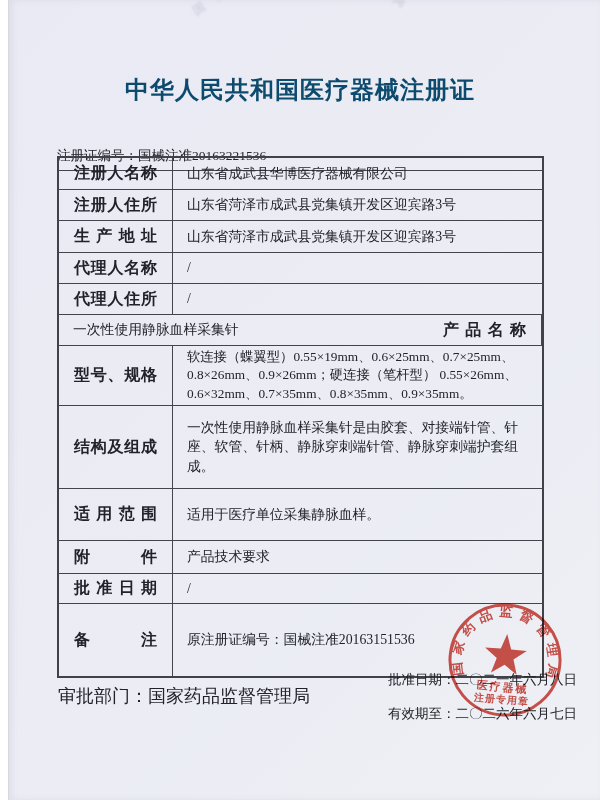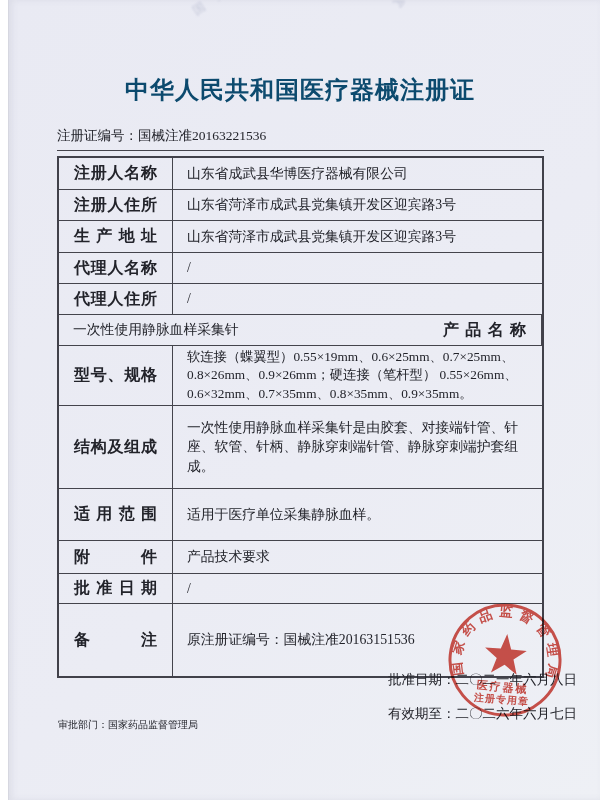--- a/index.html
+++ b/index.html
@@ -23,21 +23,21 @@
     mix-blend-mode:multiply;
     pointer-events:none;
   }
   .doc-title{
     position:absolute; left:0; top:74px; width:600px;
     text-align:center;
     font-size:24px; font-weight:bold; letter-spacing:1px;
     color:#0c4a6e;
   }
   .reg-line{
-    position:absolute; left:57px; top:127px; width:487px; height:23px;
+    position:absolute; left:57px; top:147px; width:487px; height:23px;
     font-size:13.5px;
     border-bottom:1.5px solid #44444c;
     white-space:nowrap;
   }
   .cert-table{
     position:absolute; left:57px; top:156px; width:487px;
     border:2px solid #41414a;
     box-sizing:border-box;
   }
   .row{display:flex; box-sizing:border-box; border-bottom:1.5px solid #44444c;}
@@ -49,21 +49,21 @@
     padding:0 15px;
     font-size:16px; font-weight:bold;
   }
   .label-text{display:block; width:100%; text-align:justify; text-align-last:justify;}
   .cell.value{
     flex:1; padding:2px 20px 2px 14px;
     font-size:13.8px; line-height:1.42;
   }
   .footer-dept{
     position:absolute; left:58px; top:684px;
-    font-size:10px; white-space:nowrap;margin-top:34px;
+    font-size:18px; white-space:nowrap;
   }
   .footer-date1{position:absolute; left:388px; top:671px; font-size:13.5px; white-space:nowrap;}
   .footer-date2{position:absolute; left:388px; top:705px; font-size:13.5px; white-space:nowrap;}
   .stamp{
     position:absolute; left:445px; top:600px; width:120px; height:120px;
     mix-blend-mode:multiply; opacity:.9;
     transform:rotate(5deg);
     pointer-events:none;
   }
   .stamp text{font-family:"Liberation Serif", serif; font-weight:bold;}

